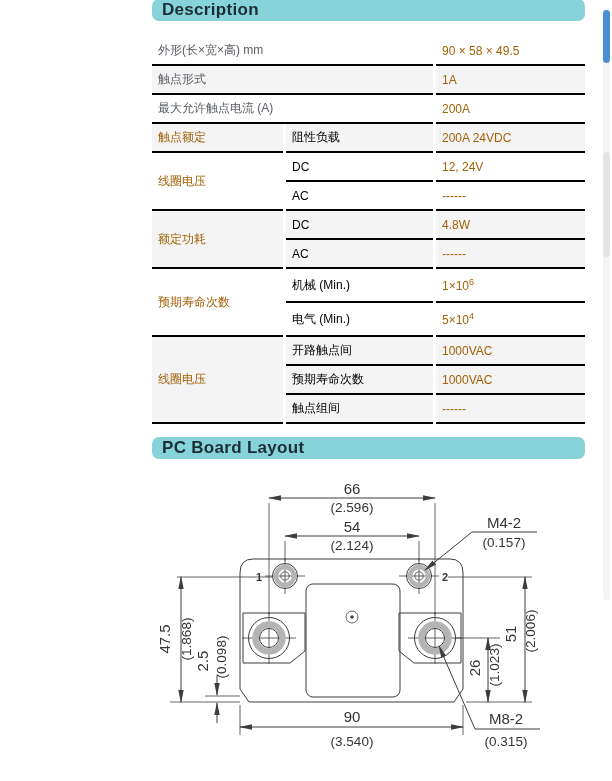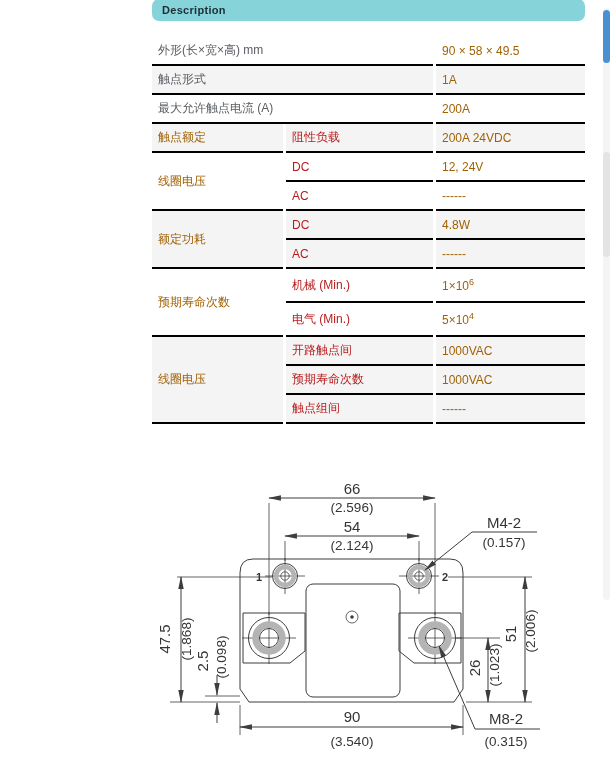--- a/index.html
+++ b/index.html
@@ -1,29 +1,29 @@
 <!DOCTYPE html>
 <html><head>
 <meta charset="utf-8">
 <style>
   html,body{margin:0;padding:0;background:#ffffff;}
   .page{position:relative;width:612px;height:781px;background:#fff;overflow:hidden;
         font-family:"Liberation Sans","DejaVu Sans",sans-serif;}
   .secbar{position:absolute;left:152px;width:433px;height:22px;background:#86d3d9;
-          border-radius:7px;color:#1d2d36;font-size:11px;font-weight:600;
+          border-radius:7px;color:#1d2d36;font-size:17px;font-weight:600;
           line-height:22px;padding-left:10px;box-sizing:border-box;letter-spacing:.3px;}
   .bar1{top:-1px;}
   .bar2{top:437px;}
   table.spec{position:absolute;left:149px;top:37px;border-collapse:separate;
              border-spacing:3px 0;font-size:12px;}
   table.spec td{padding:0 0 0 6px;vertical-align:middle;height:27px;
                 border-bottom:2px solid #000000;}
   td.c1{width:125px;color:#a16207;}
   td.c1w{width:272px;color:#5a5e62;}
-  td.c2{width:141px;color:#b91c1c;}
+  td.c2{width:141px;color:#000000;}
   td.c3{width:143px;color:#a16207;}
   td.sh{background:#f4f4f5;}
   tr.tall td{height:32px;}
   sup{font-size:9px;}
   
   .scroll-track{position:absolute;right:2px;top:8px;width:7px;height:592px;
                 background:#f3f4f5;border-radius:4px;}
   .scroll-thumb-blue{position:absolute;right:2px;top:10px;width:7px;height:53px;
                      background:#4a8fd2;border-radius:4px;}
   .scroll-thumb-gray{position:absolute;right:2px;top:152px;width:7px;height:105px;
@@ -104,20 +104,23 @@
       <td class="c2 sh">预期寿命次数</td>
       <td class="c3 sh">1000VAC</td>
     </tr>
     <tr>
       <td class="c2 sh">触点组间</td>
       <td class="c3 sh">------</td>
     </tr>
   </tbody>
     </table>
 
+  <div class="secbar bar2">
+    <span>PC Board Layout</span>
+  </div>
 
   <svg style="position:absolute;left:0;top:465px;" width="612" height="316" viewBox="0 0 612 316">
     <defs>
       <marker id="arr" viewBox="0 0 12 6" refX="11" refY="3" markerWidth="13" markerHeight="6.5" orient="auto-start-reverse" markerUnits="userSpaceOnUse">
         <path d="M12,3 L0,0.5 L0,5.5 Z" fill="#3d3d3d"></path>
       </marker>
     </defs>
 
     <g>
       <path class="ln" d="M 253,94 L 450,94 Q 463,94 463,108 L 463,224 L 454,237 L 249,237 L 240,224 L 240,108 Q 240,94 253,94 Z"></path>

